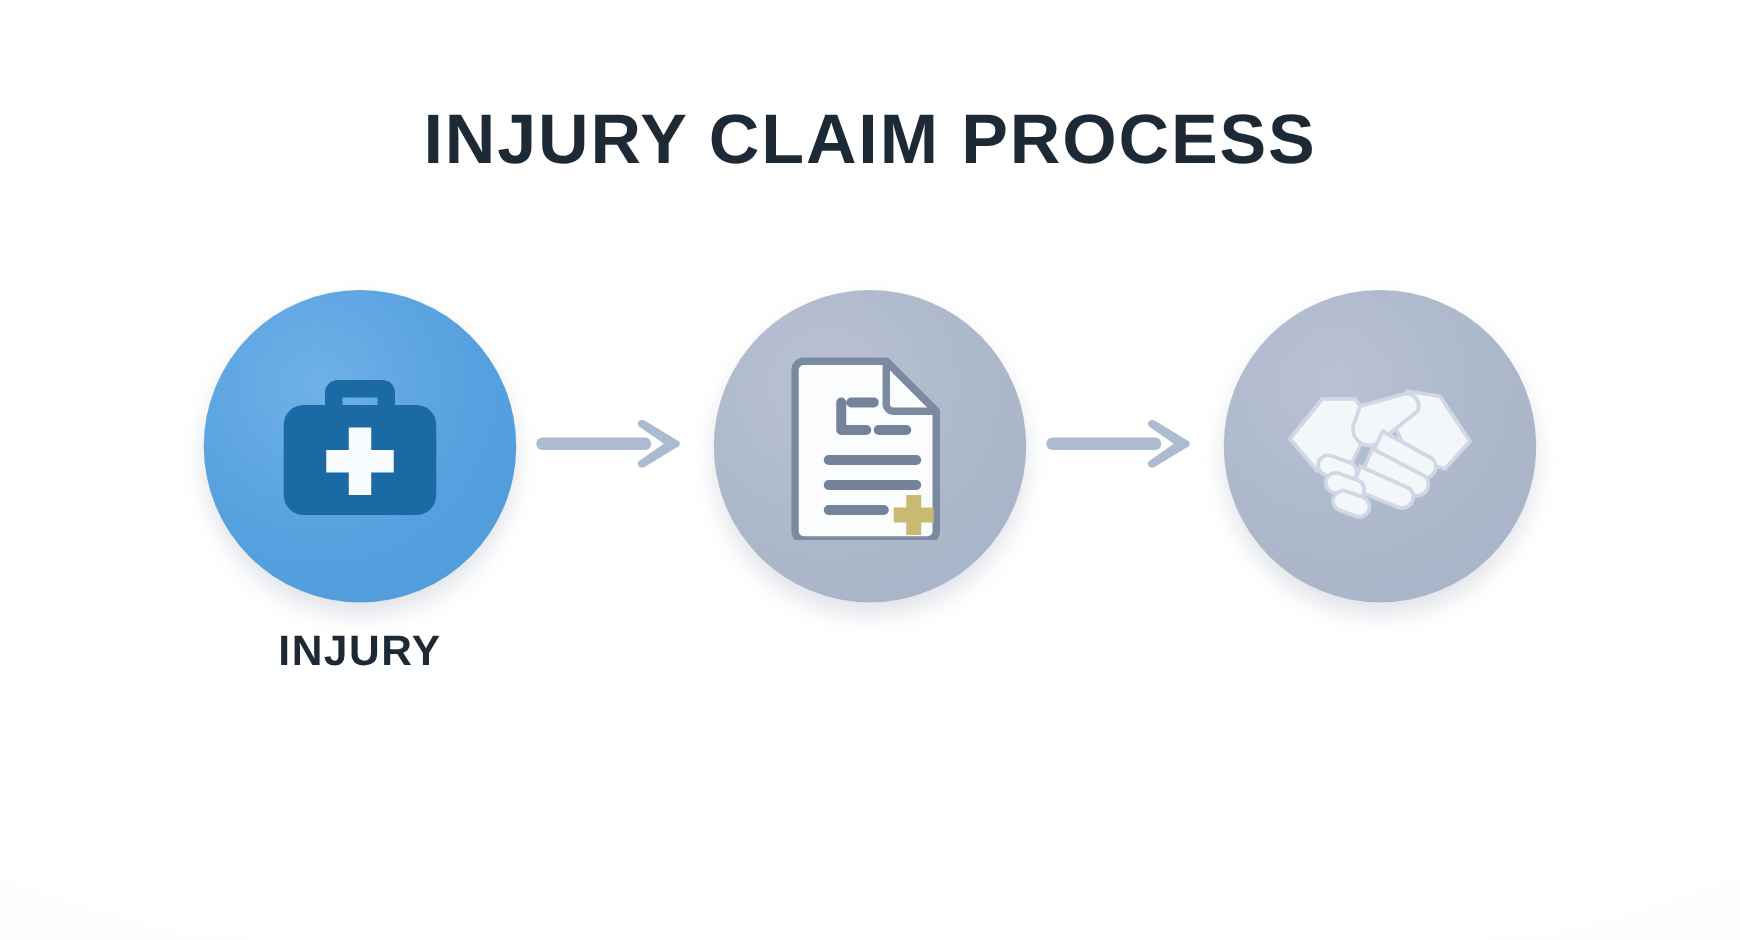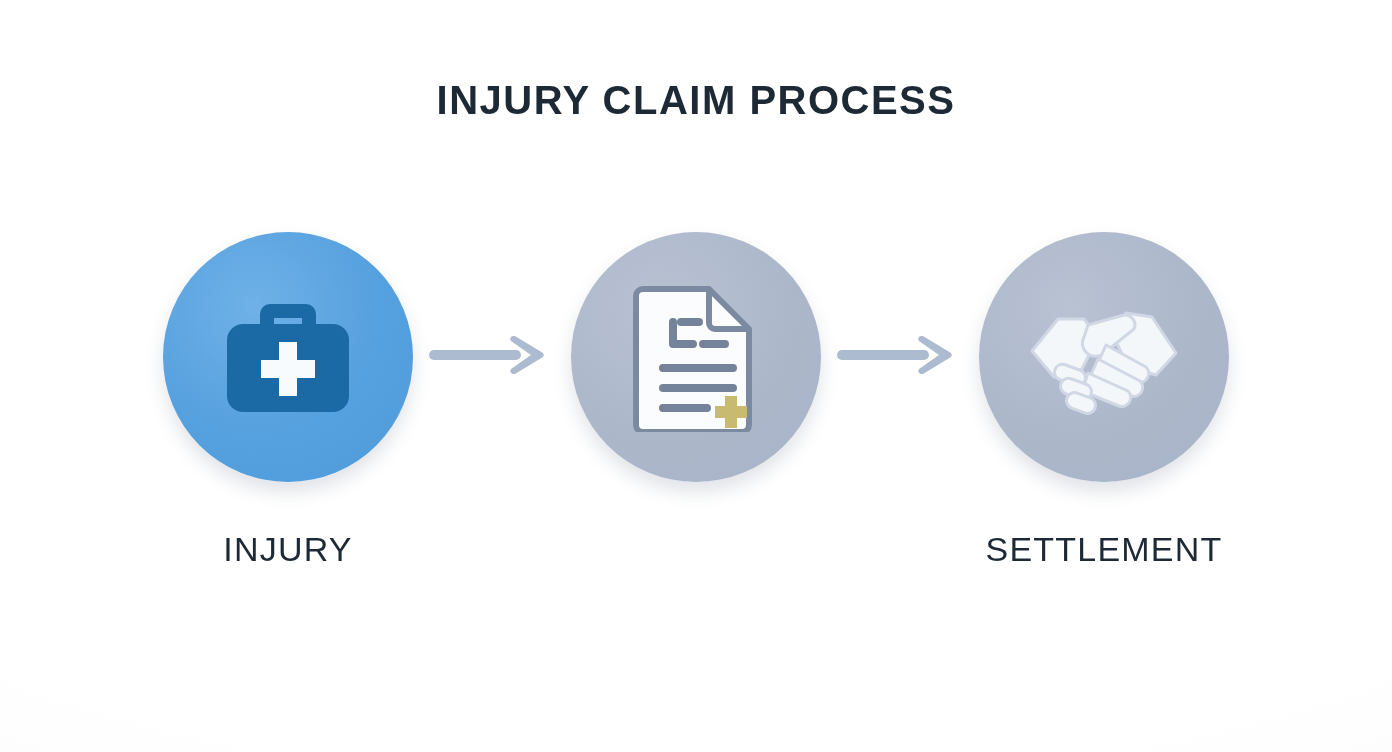--- a/index.html
+++ b/index.html
@@ -22,21 +22,21 @@
     background:
       radial-gradient(120% 100% at 50% 40%, #ffffff 0%, #ffffff 62%, #fbfbfc 88%, #f7f8fa 100%);
   }
 
   .title {
     position: absolute;
     top: 78px;
     left: 0;
     width: 100%;
     text-align: center;
-    font-size: 40px;
+    font-size: 56px;
     letter-spacing: 1.5px;
     font-weight: 700;
     color: #1e2936;
     white-space: nowrap;
   }
 
   .flow {
     position: absolute;
     top: 232px;
     left: 0;
@@ -66,23 +66,23 @@
     box-shadow: 0 10px 18px rgba(60, 80, 110, 0.16);
   }
   .circle.blue {
     background: radial-gradient(circle at 36% 30%, #6fb1e8 0%, #55a0de 55%, #4f9bd9 100%);
   }
   .circle.gray {
     background: radial-gradient(circle at 36% 30%, #b8c2d3 0%, #acb7ca 55%, #a7b3c7 100%);
   }
 
   .label {
-    margin-top: 48px;
+    margin-top: 20px;
     font-size: 34px;
-    font-weight: 400;
+    font-weight: 700;
     letter-spacing: 1.2px;
     color: #1e2936;
     white-space: nowrap;
   }
 
   .arrow {
     width: 152px;
     flex: 0 0 auto;
     display: flex;
     align-items: center;
@@ -170,16 +170,15 @@
             <path d="M70 62 L112 84 a9 9 0 0 1 -9 15 L62 80 Z"></path>
             <path d="M60 76 L100 94 a9 9 0 0 1 -9 15 L54 94 Z"></path>
 
             <rect x="26" y="70" width="32" height="16" rx="8" transform="rotate(20 42 78)"></rect>
             <rect x="32" y="84" width="32" height="16" rx="8" transform="rotate(20 48 92)"></rect>
             <rect x="38" y="98" width="30" height="16" rx="8" transform="rotate(20 53 106)"></rect>
           </g>
         </svg>
       </span>
     </div>
-    <div class="label">SETTLEMENT</div>
   </div>
 
 </div>
 
 </body></html>

